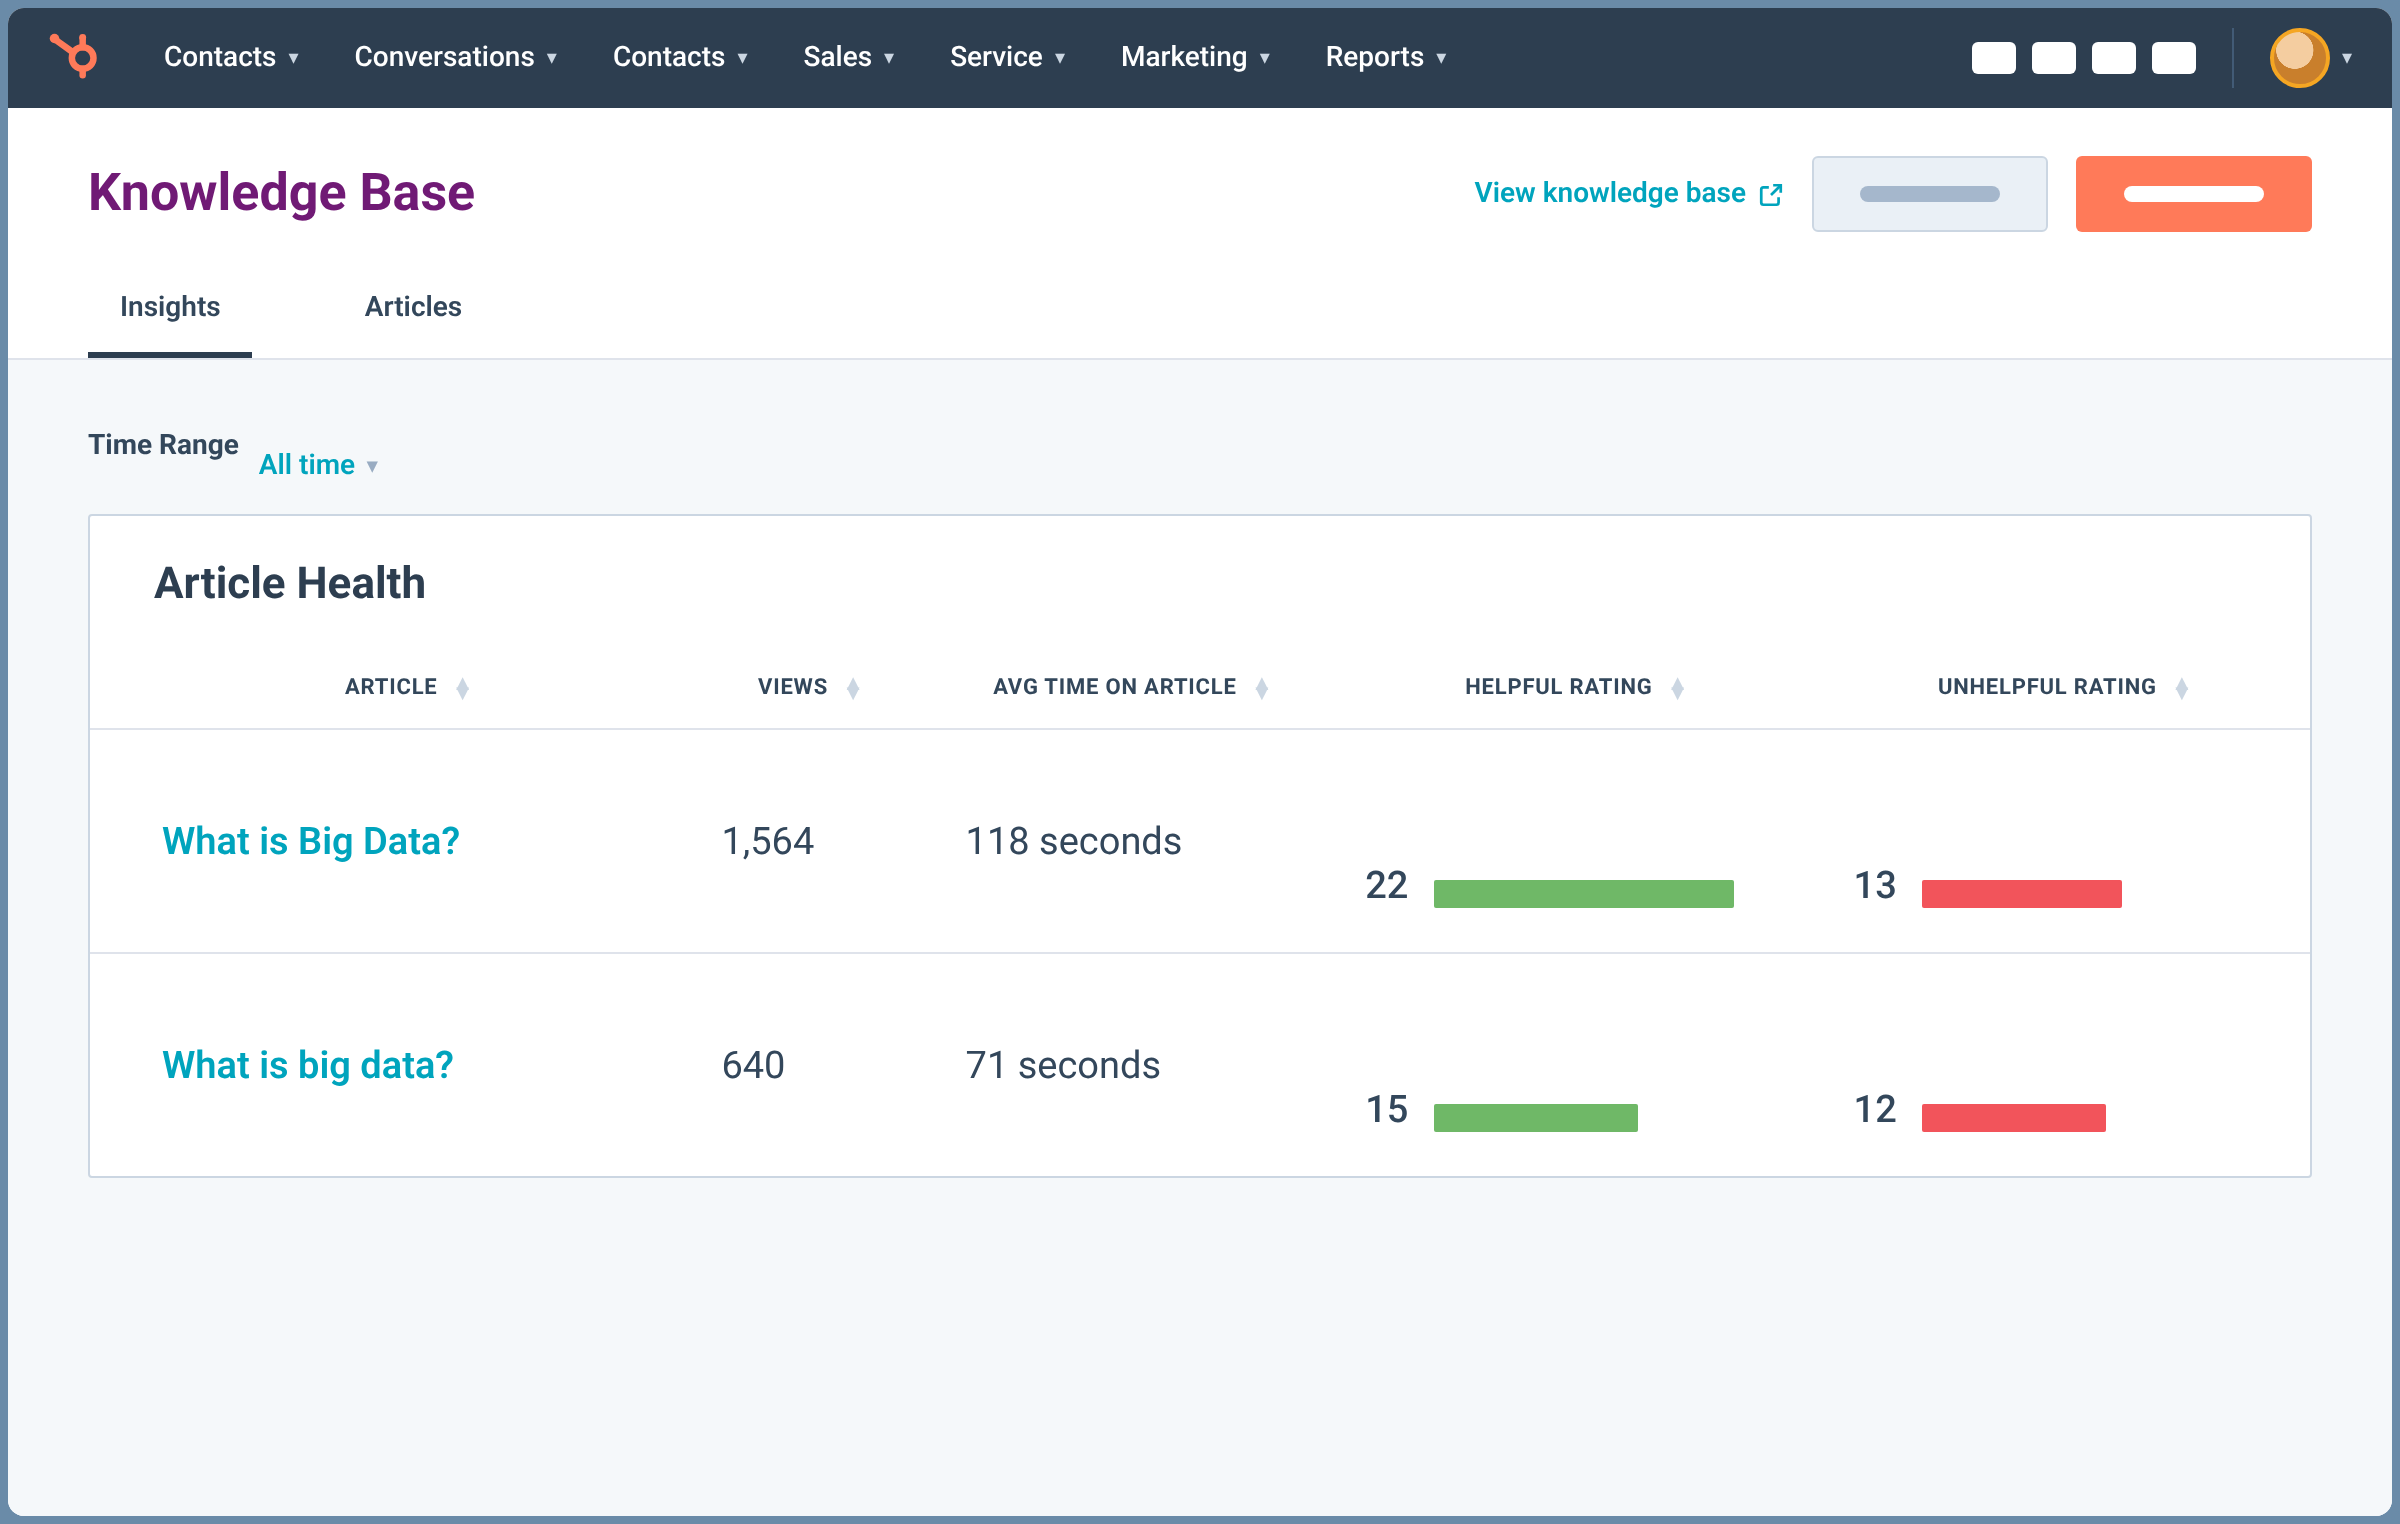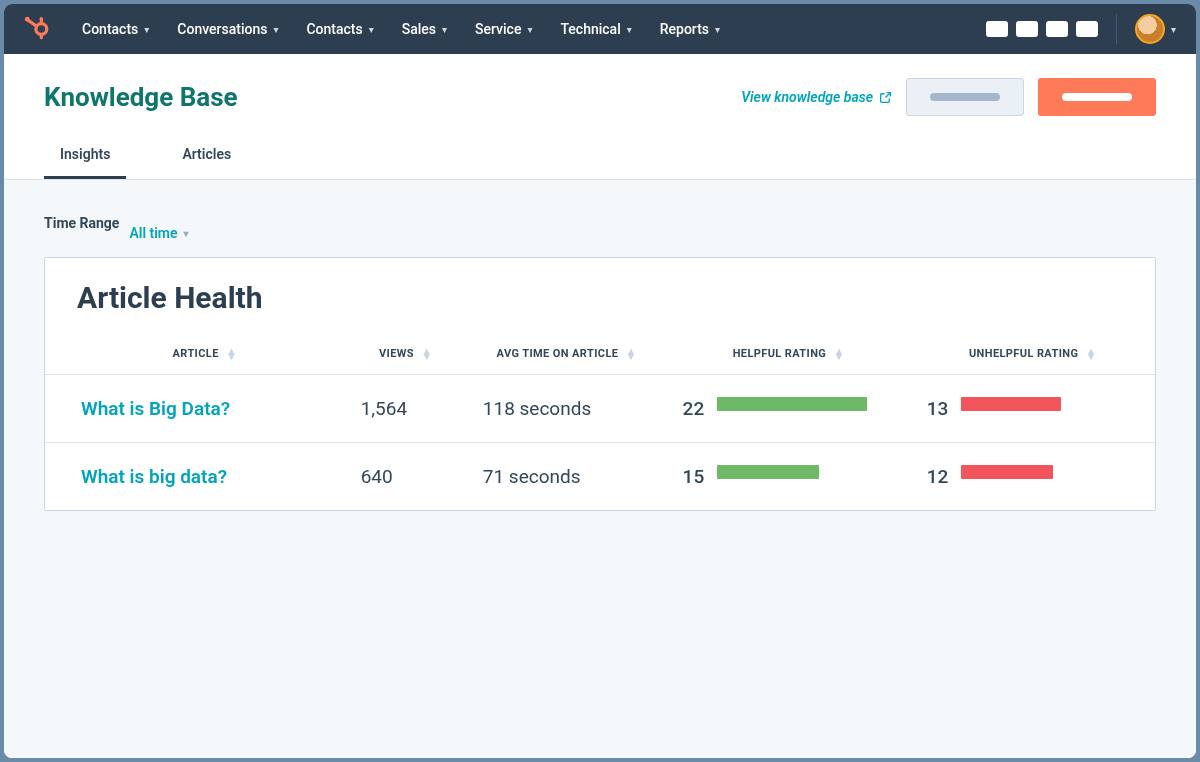--- a/index.html
+++ b/index.html
@@ -78,24 +78,24 @@
   
   .page-head {
     padding: 24px 40px 0 40px;
     border-bottom: 1px solid var(--border-light);
     background: #fff;
   }
   .page-head-row {
     display: flex; align-items: center; justify-content: space-between;
   }
   .page-title {
-    font-size: 26px; font-weight: 700; color: #0f766e;
+    font-size: 26px; font-weight: 700; color: #701a75;
   }
   .head-actions { display:flex; align-items:center; gap:14px; }
-  .link-teal { color: var(--teal); font-weight:600; font-size:14px; display:flex; align-items:center; gap:6px; cursor:pointer;font-style:italic; }
+  .link-teal { color: var(--teal); font-weight:600; font-size:14px; display:flex; align-items:center; gap:6px; cursor:pointer; }
   .btn {
     height: 38px; border-radius: 3px; display:flex; align-items:center; justify-content:center;
     font-weight:600; font-size:14px; padding:0 18px; cursor:pointer;
   }
   .btn-outline { border:1px solid var(--border); background:#eaf0f6; width:118px; }
   .btn-outline .ph { width:70px; height:8px; background:#a5b7cc; border-radius:4px; }
   .btn-primary { background: var(--orange); color:#fff; width:118px; }
   .btn-primary .ph { width:70px; height:8px; background:#fff; border-radius:4px; }
 
   .tabs { display:flex; gap:40px; margin-top:20px; }
@@ -109,36 +109,36 @@
   .body-area { flex:1; background: var(--bg); padding: 24px 40px 40px; overflow:auto; }
   .filter-row { display:flex; align-items:center; gap:10px; font-size:14px; margin-bottom:16px; }
   .filter-label { font-weight:700; color:var(--text); }
   .filter-value { color: var(--teal); font-weight:600; display:flex; align-items:center; gap:6px; cursor:pointer;margin-top:21px; }
   .filter-value .chev { color:#99acc2; font-size:10px; }
 
   .card {
     background:#fff; border:1px solid var(--border); border-radius:2px;
     padding: 22px 0 0 0;
   }
-  .card-title { font-size:30px; font-weight:700; color:#2d3e50; padding:0 32px 18px; }
+  .card-title { font-size:22px; font-weight:700; color:#2d3e50; padding:0 32px 18px; }
 
   table { width:100%; border-collapse:collapse; }
   th {
     text-align:center; font-size:11px; letter-spacing:0.4px; font-weight:700;
     color:var(--text); padding:14px 16px; text-transform:uppercase;
     border-bottom:1px solid var(--border-light);
   }
   th .sort { color:#cbd6e2; font-size:11px; margin-left:4px; display:inline-flex; flex-direction:column; line-height:5px; vertical-align:middle;}
   td {
     padding:22px 16px; font-size:19px; color:var(--text);
     border-top:1px solid var(--border-light);
   }
   th:first-child, td:first-child { padding-left:36px; }
   td.article a { color: var(--teal); font-weight:600; text-decoration:none; }
-  .rating-cell { display:flex; align-items:flex-start; gap:12px; }
+  .rating-cell { display:flex; align-items:flex-end; gap:12px;margin-top:44px; }
   .rating-num { min-width:22px; font-weight:500; }
   .bar { height:14px; border-radius:1px; }
   .bar.green { background: var(--green); }
   .bar.red { background: var(--red); }
 
   .col-article { width:27%; }
   .col-views { width:11%; }
   .col-time { width:18%; }
   .col-helpful { width:22%; }
   .col-unhelpful { width:22%; }
@@ -176,21 +176,21 @@
         </div>
         <div class="nav-item">
           <span>Sales</span>
           <span class="chev">▾</span>
         </div>
         <div class="nav-item">
           <span>Service</span>
           <span class="chev">▾</span>
         </div>
         <div class="nav-item">
-          <span>Technical</span>
+          <span>Marketing</span>
           <span class="chev">▾</span>
         </div>
         <div class="nav-item">
           <span>Reports</span>
           <span class="chev">▾</span>
         </div>
       </div>
     <div class="nav-right">
       <div class="pill"></div>
       <div class="pill"></div>

